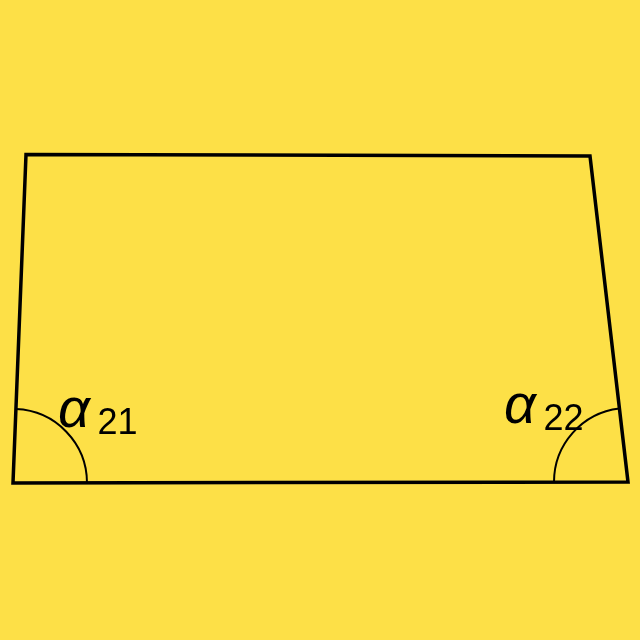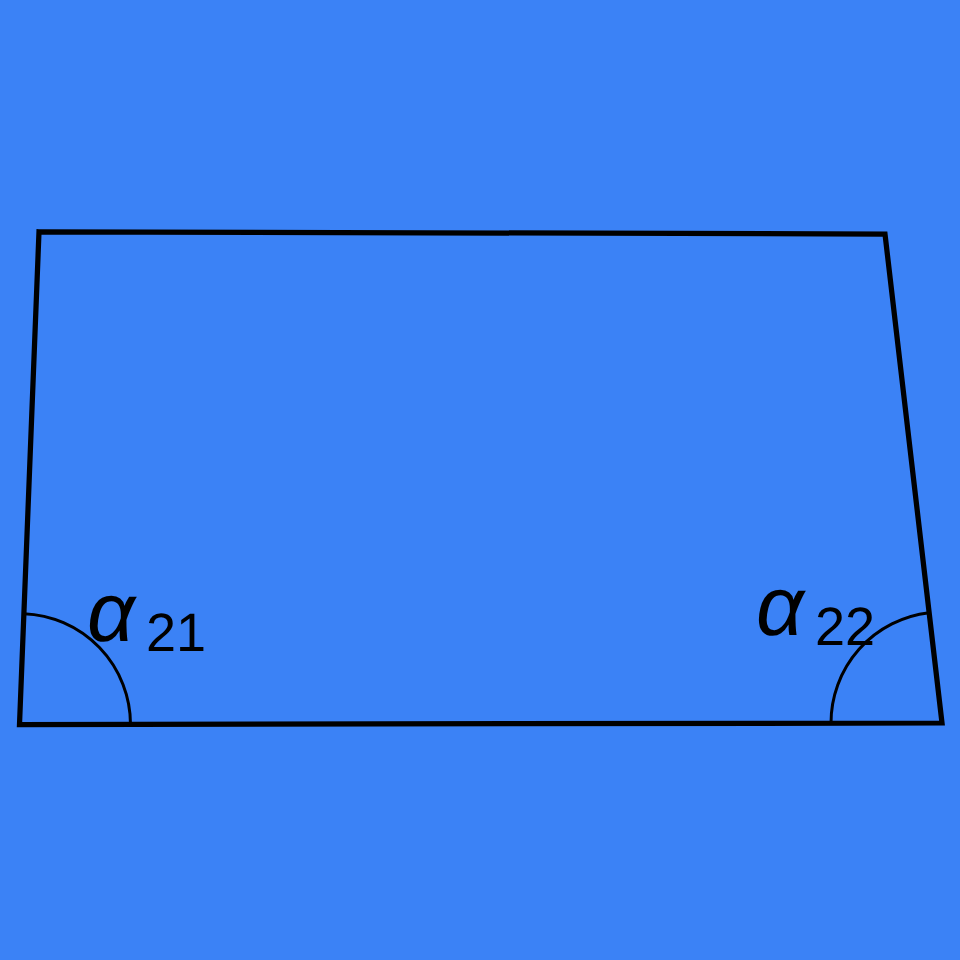--- a/index.html
+++ b/index.html
@@ -4,21 +4,21 @@
 <style>
   html, body {
     margin: 0;
     padding: 0;
     font-family: "Liberation Sans", sans-serif;
   }
   .canvas {
     position: relative;
     width: 640px;
     height: 640px;
-    background: #3b82f6;
+    background: #fde047;
     overflow: hidden;
     text-align: right;
   }
   svg {
     display: block;
   }
   .outline {
     fill: none;
     stroke: #000000;
     stroke-width: 3.5;

